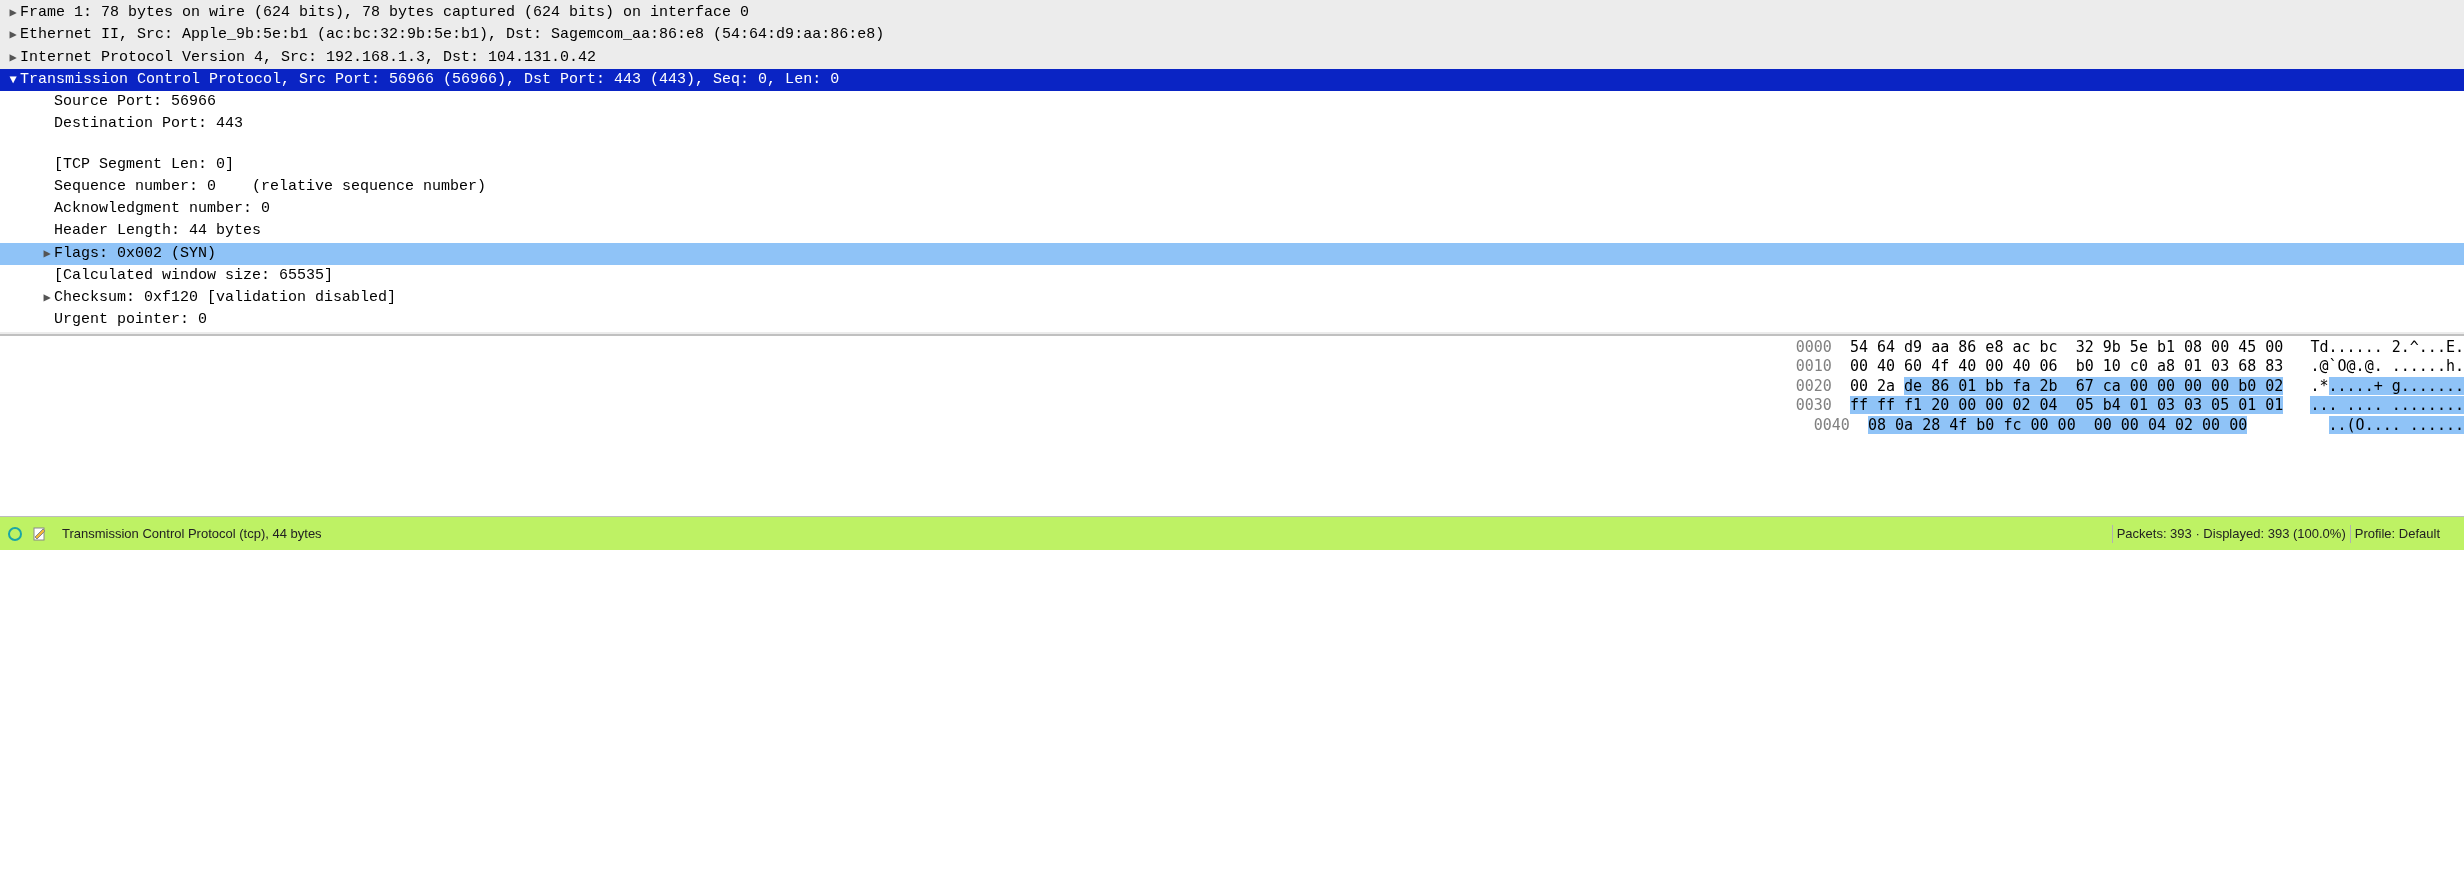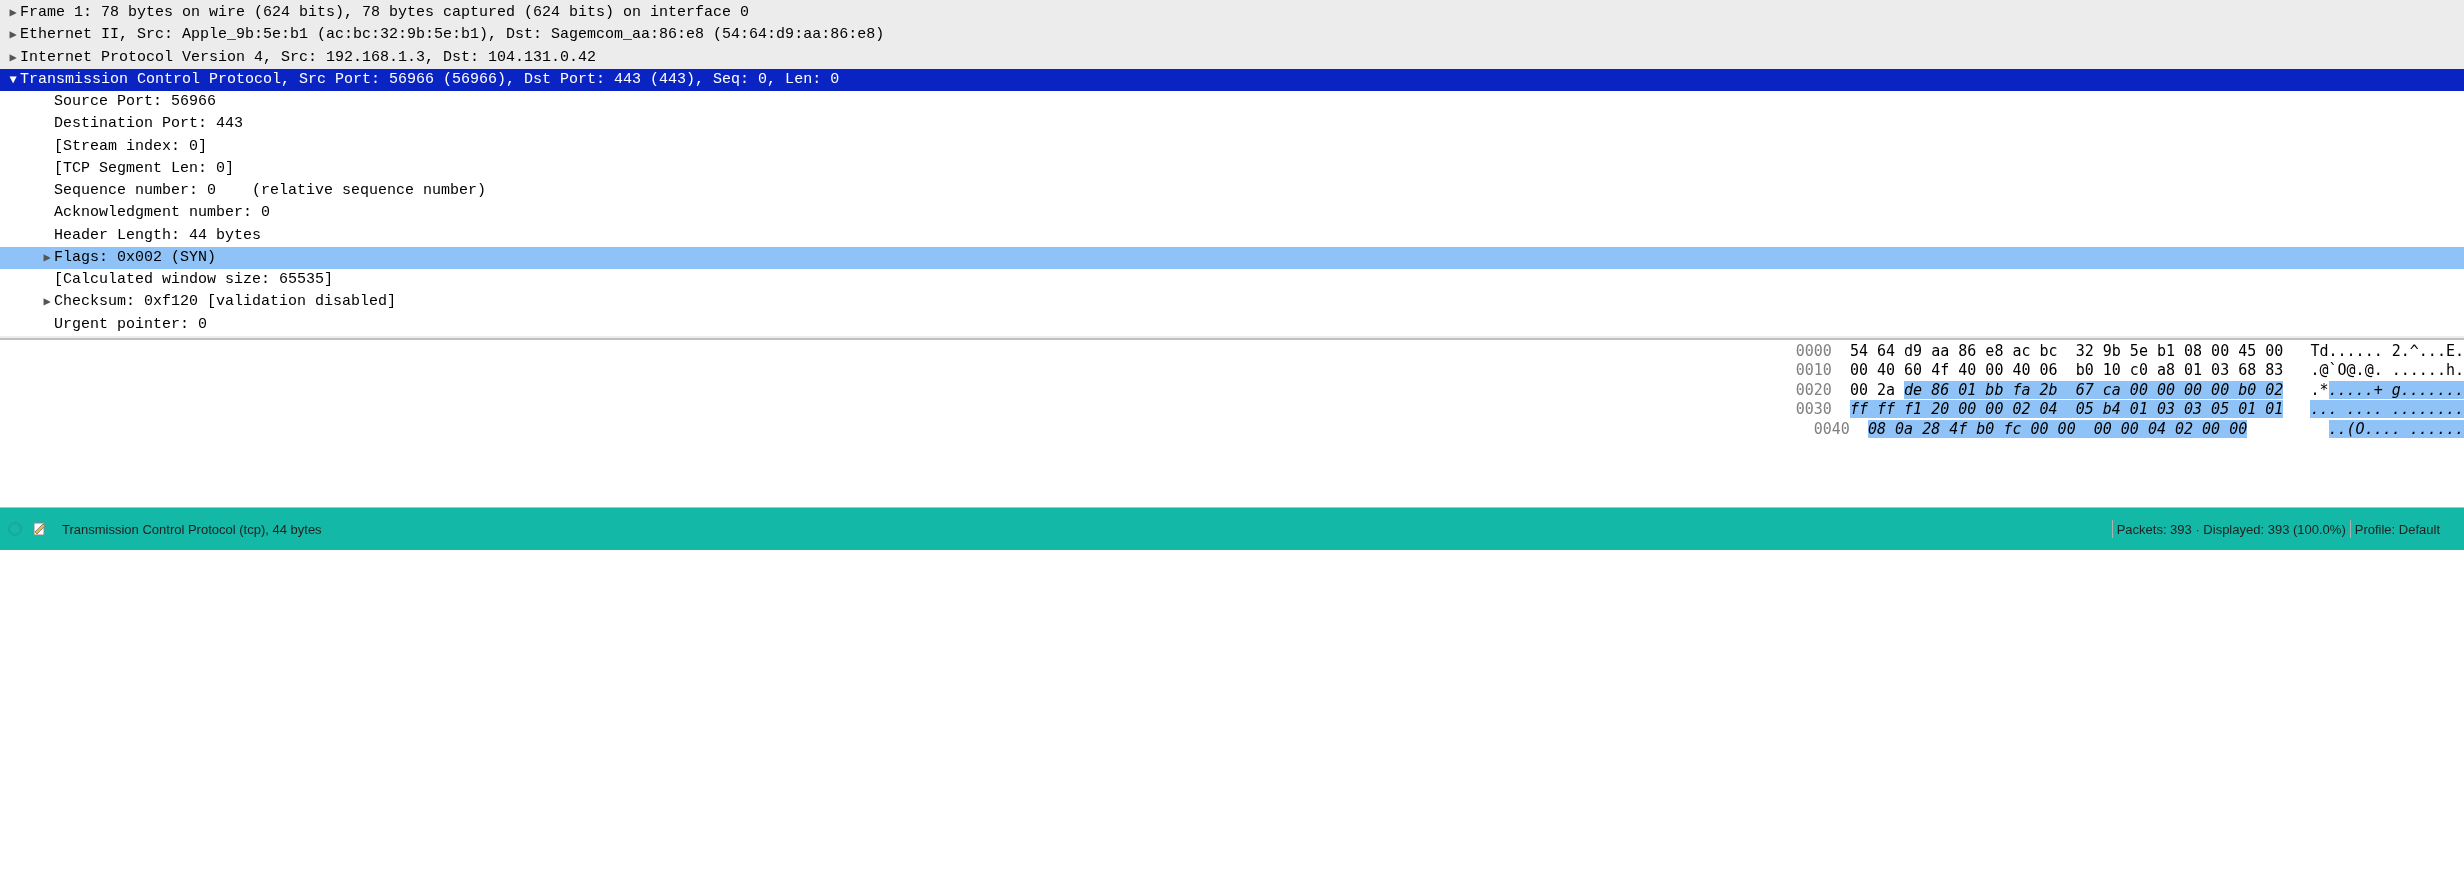--- a/index.html
+++ b/index.html
@@ -59,27 +59,27 @@
     flex: 1;
     overflow: auto;
     text-align: right;
   }
   .hex-row {
     white-space: pre;
     line-height: 1.3;
     padding-left: 6px;
   }
   .hex-offset { color: #808080; }
-  .hex-sel { background: #8fc3f7; font-style: italic; }
+  .hex-sel { background: #8fc3f7; }
   .statusbar {
     display: flex;
     align-items: center;
-    background: #14b8a6;
+    background: #bef264;
     border-top: 1px solid #bcbcbc;
-    height: 43px;
+    height: 34px;
     font-family: "Helvetica Neue","Segoe UI",sans-serif;
     font-size: 13px;
     color: #222;
   }
   .statusbar .sb-left {
     display: flex;
     align-items: center;
     gap: 10px;
     padding-left: 8px;
   }
@@ -127,21 +127,20 @@
     <div class="tree-row indent1">
       <span class="arrow blank">▶</span>
       <span class="txt">Source Port: 56966</span>
     </div>
     <div class="tree-row indent1">
       <span class="arrow blank">▶</span>
       <span class="txt">Destination Port: 443</span>
     </div>
     <div class="tree-row indent1">
       <span class="arrow blank">▶</span>
-      <span class="txt">[Stream index: 0]</span>
     </div>
     <div class="tree-row indent1">
       <span class="arrow blank">▶</span>
       <span class="txt">[TCP Segment Len: 0]</span>
     </div>
     <div class="tree-row indent1">
       <span class="arrow blank">▶</span>
       <span class="txt">Sequence number: 0    (relative sequence number)</span>
     </div>
     <div class="tree-row indent1">

